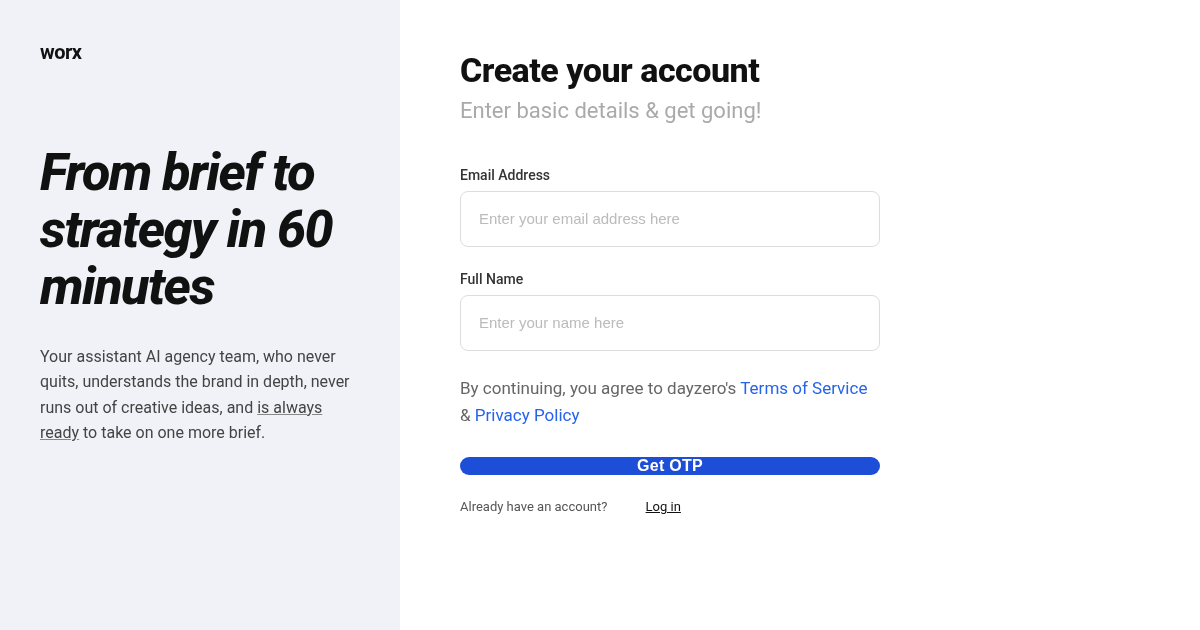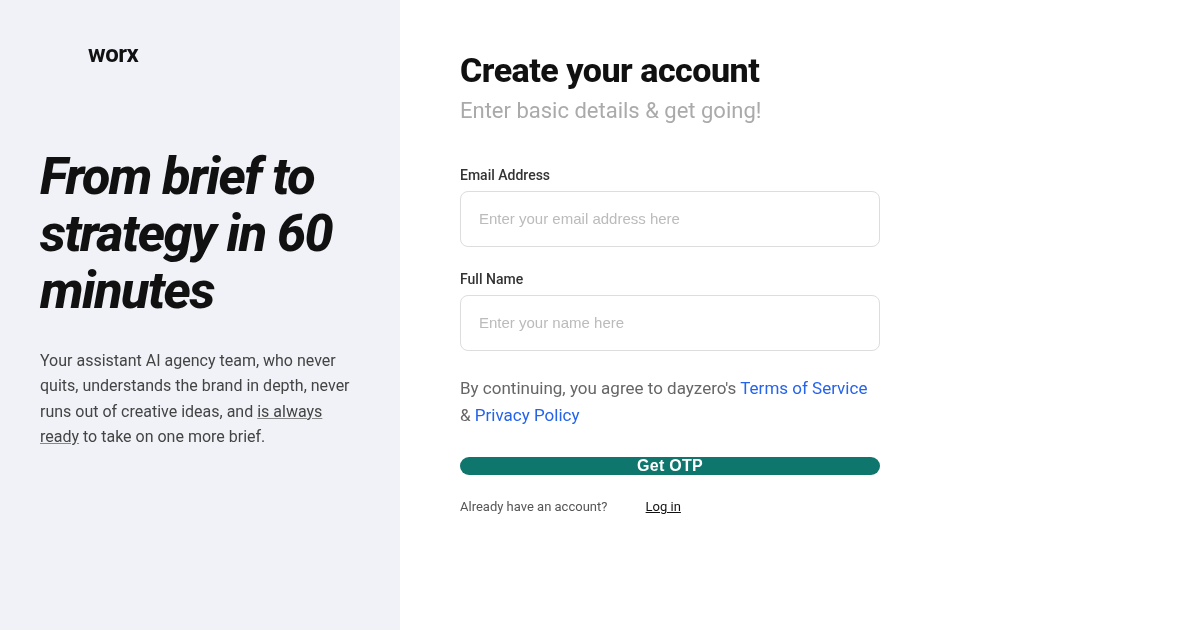--- a/index.html
+++ b/index.html
@@ -21,26 +21,25 @@
       min-width: 400px;
       height: 630px;
       background-color: #f0f2f7;
       padding: 40px 40px;
       display: flex;
       flex-direction: column;
       justify-content: flex-start;
     }
 
     .logo {
-      font-size: 24px;
+      font-size: 20px;
       font-weight: 700;
       color: #111;
       margin-bottom: 80px;
       letter-spacing: -0.5px;
-      margin-left: 48px;
     }
 
     .headline {
       font-size: 52px;
       font-weight: 800;
       color: #111;
       line-height: 1.1;
       margin-bottom: 28px;
       letter-spacing: -1.5px;
       font-style: italic;
@@ -123,21 +122,21 @@
 
     .terms-text a {
       color: #2563eb;
       text-decoration: none;
     }
 
     .otp-button {
       width: 100%;
       max-width: 420px;
       height: 58px;
-      background-color: #0f766e;
+      background-color: #1d4ed8;
       color: #fff;
       border: none;
       border-radius: 10px;
       font-size: 16px;
       font-weight: 600;
       cursor: pointer;
       margin-bottom: 24px;
       letter-spacing: 0.3px;
     }
 

